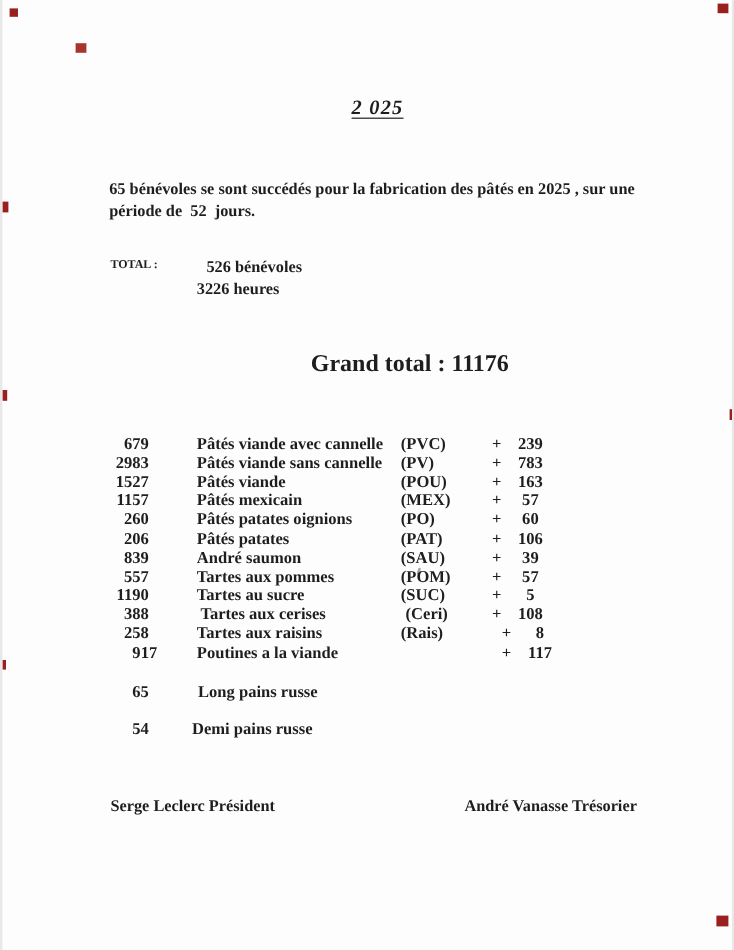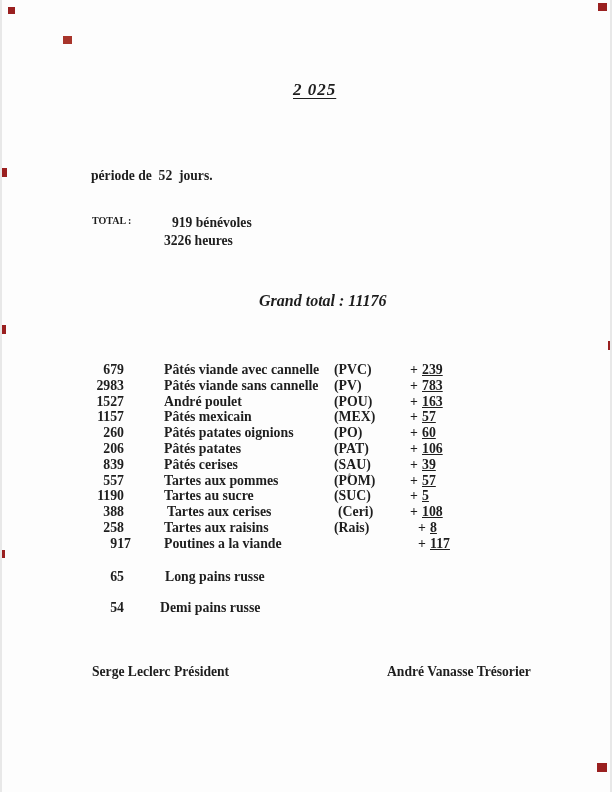--- a/index.html
+++ b/index.html
@@ -30,30 +30,30 @@
   .intro{
     position:absolute;left:89px;top:149px;width:470px;
     font-size:13.6px;line-height:17.5px;
     white-space:pre-wrap;
   }
   
   .total-label{position:absolute;left:90px;top:215px;font-size:10px;font-family:Liberation Serif, serif;}
   .total-volunteers{position:absolute;left:170px;top:215px;font-size:13.6px;}
   .total-hours{position:absolute;left:162px;top:233px;font-size:13.6px;}
   
-  .grand-total{position:absolute;left:257px;top:292px;font-size:16px;font-style:italic;}
+  .grand-total{position:absolute;left:257px;top:292px;font-size:20px;}
   
   .prod-table{position:absolute;left:52px;top:362px;width:430px;}
   .t-row{position:relative;height:15.8px;font-size:13.8px;line-height:15.8px;}
   .t-row span{position:absolute;top:0;white-space:nowrap;}
   .c-qty{left:0;width:70px;text-align:right;}
   .c-label{left:110px;}
   .c-code{left:280px;text-align:center;}
   .c-plus{left:352px;width:16px;text-align:center;}
-  .c-extra{left:368px;width:40px;text-align:left;text-decoration:underline;}
+  .c-extra{left:368px;width:40px;text-align:center;}
   
   .t-row:nth-child(10) .c-label{left:113px;}
   .t-row:nth-child(10) .c-code{left:284px;}
   .t-row:nth-child(11) .c-plus,.t-row:nth-child(12) .c-plus{left:360px;}
   .t-row:nth-child(11) .c-extra,.t-row:nth-child(12) .c-extra{left:376px;}
   .t-row:nth-child(12) .c-qty{transform:translateX(7px);}
   
   .bread-row{position:absolute;font-size:13.8px;line-height:16px;height:16px;width:430px;left:52px;}
   .bread-row.long{top:569px;}
   .bread-row.demi{top:600px;}
@@ -90,24 +90,24 @@
   <div class="scan-mark m3"></div>
   <div class="scan-mark m4"></div>
   <div class="scan-mark m5"></div>
   <div class="scan-mark m6"></div>
   <div class="scan-mark m7"></div>
   <div class="scan-mark m8"></div>
   <div class="tick"></div>
 
   <div class="year-title">2 025</div>
 
-  <div class="intro"><br><span>période de  52  jours.</span></div>
+  <div class="intro"><span>65 bénévoles se sont succédés pour la fabrication des pâtés en 2025 , sur une</span><br><span>période de  52  jours.</span></div>
 
   <div class="total-label">TOTAL :</div>
-  <div class="total-volunteers">919 bénévoles</div>
+  <div class="total-volunteers">526 bénévoles</div>
   <div class="total-hours">3226 heures</div>
 
   <div class="grand-total">Grand total : 11176</div>
 
   <div class="prod-table" id="prod-table">
     <div class="t-row">
       <span class="c-qty">679</span>
       <span class="c-label">Pâtés viande avec cannelle</span>
       <span class="c-code">(PVC)</span>
       <span class="c-plus">+</span>
@@ -117,21 +117,21 @@
     <div class="t-row">
       <span class="c-qty">2983</span>
       <span class="c-label">Pâtés viande sans cannelle</span>
       <span class="c-code">(PV)</span>
       <span class="c-plus">+</span>
       <span class="c-extra">783</span>
     </div>
 
     <div class="t-row">
       <span class="c-qty">1527</span>
-      <span class="c-label">André poulet</span>
+      <span class="c-label">Pâtés viande</span>
       <span class="c-code">(POU)</span>
       <span class="c-plus">+</span>
       <span class="c-extra">163</span>
     </div>
 
     <div class="t-row">
       <span class="c-qty">1157</span>
       <span class="c-label">Pâtés mexicain</span>
       <span class="c-code">(MEX)</span>
       <span class="c-plus">+</span>
@@ -149,21 +149,21 @@
     <div class="t-row">
       <span class="c-qty">206</span>
       <span class="c-label">Pâtés patates</span>
       <span class="c-code">(PAT)</span>
       <span class="c-plus">+</span>
       <span class="c-extra">106</span>
     </div>
 
     <div class="t-row">
       <span class="c-qty">839</span>
-      <span class="c-label">Pâtés cerises</span>
+      <span class="c-label">André saumon</span>
       <span class="c-code">(SAU)</span>
       <span class="c-plus">+</span>
       <span class="c-extra">39</span>
     </div>
 
     <div class="t-row">
       <span class="c-qty">557</span>
       <span class="c-label">Tartes aux pommes</span>
       <span class="c-code">(POM)</span>
       <span class="c-plus">+</span>

